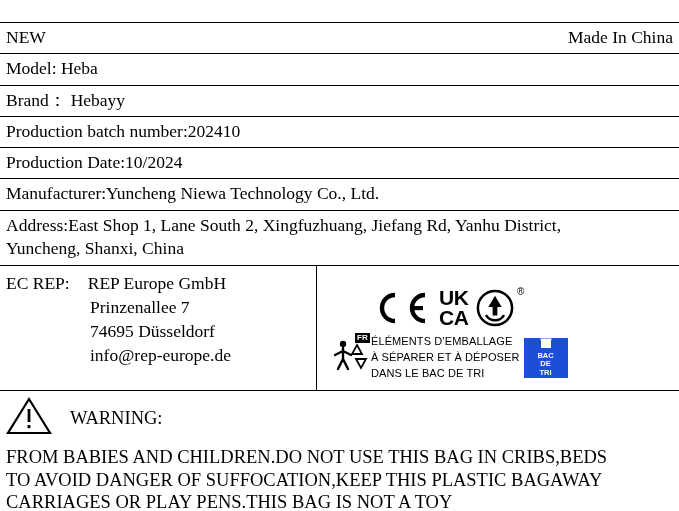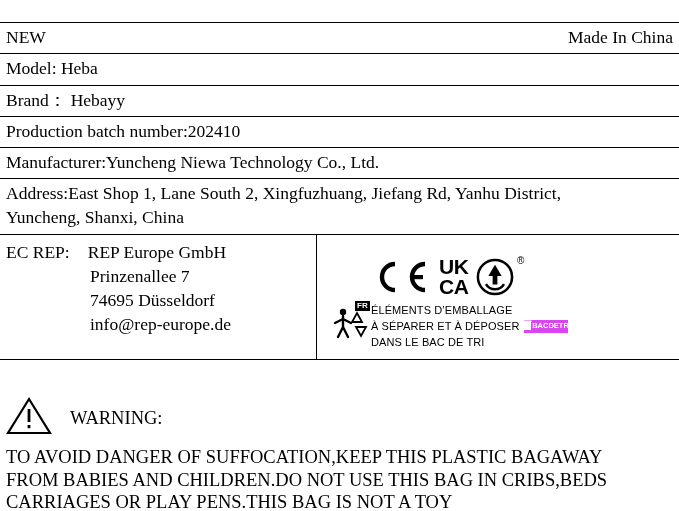--- a/index.html
+++ b/index.html
@@ -125,24 +125,25 @@
   }
   .triman-text {
     font-family: "Liberation Sans", sans-serif;
     font-size: 11px;
     line-height: 1.45;
     align-self: center;
     padding-right: 4px;
     letter-spacing: 0.1px;
   }
   .bac {
-    background: #d946ef;
+    background: #1d4ed8;
     color: #fff;
     width: 44px;
     display: flex;
+    flex-direction: column;
     align-items: center;
     justify-content: center;
     font-family: "Liberation Sans", sans-serif;
     font-size: 7.5px;
     font-weight: bold;
     line-height: 1.15;
     text-align: center;
   }
   .bac .bin { margin-bottom: 1px; }
 
@@ -178,20 +179,21 @@
   <div class="rows">
 
     <div class="row row-top">
       <span>NEW</span>
       <span class="right">Made In China</span>
     </div>
 
     <div class="row">Model: Heba</div>
     <div class="row">Brand： Hebayy</div>
     <div class="row">Production batch number:202410</div>
+    <div class="row">Production Date:10/2024</div>
     <div class="row">Manufacturer:Yuncheng Niewa Technology Co., Ltd.</div>
 
     <div class="row row-address">
       <div>Address:East Shop 1, Lane South 2, Xingfuzhuang, Jiefang Rd, Yanhu District,</div>
       <div>Yuncheng, Shanxi, China</div>
     </div>
 
     <div class="row row-ecrep">
       <div class="ecrep-left">
         <div class="ecrep-line">
@@ -271,19 +273,19 @@
       <span>
         <svg width="46" height="40" viewBox="0 0 46 40">
           <path d="M23 3 L44 37 L2 37 Z" fill="none" stroke="#000" stroke-width="2.2"></path>
           <rect x="21.6" y="13" width="2.8" height="13" fill="#000"></rect>
           <rect x="21.6" y="29" width="2.8" height="3.2" fill="#000"></rect>
         </svg>
       </span>
       <span class="warn-title">WARNING:</span>
     </div>
     <div class="warn-body">
+      <div>FROM BABIES AND CHILDREN.DO NOT USE THIS BAG IN CRIBS,BEDS</div>
       <div>TO AVOID DANGER OF SUFFOCATION,KEEP THIS PLASTIC BAGAWAY</div>
-      <div>FROM BABIES AND CHILDREN.DO NOT USE THIS BAG IN CRIBS,BEDS</div>
       <div>CARRIAGES OR PLAY PENS.THIS BAG IS NOT A TOY</div>
     </div>
   </div>
 
 </div>
 
 </body></html>

